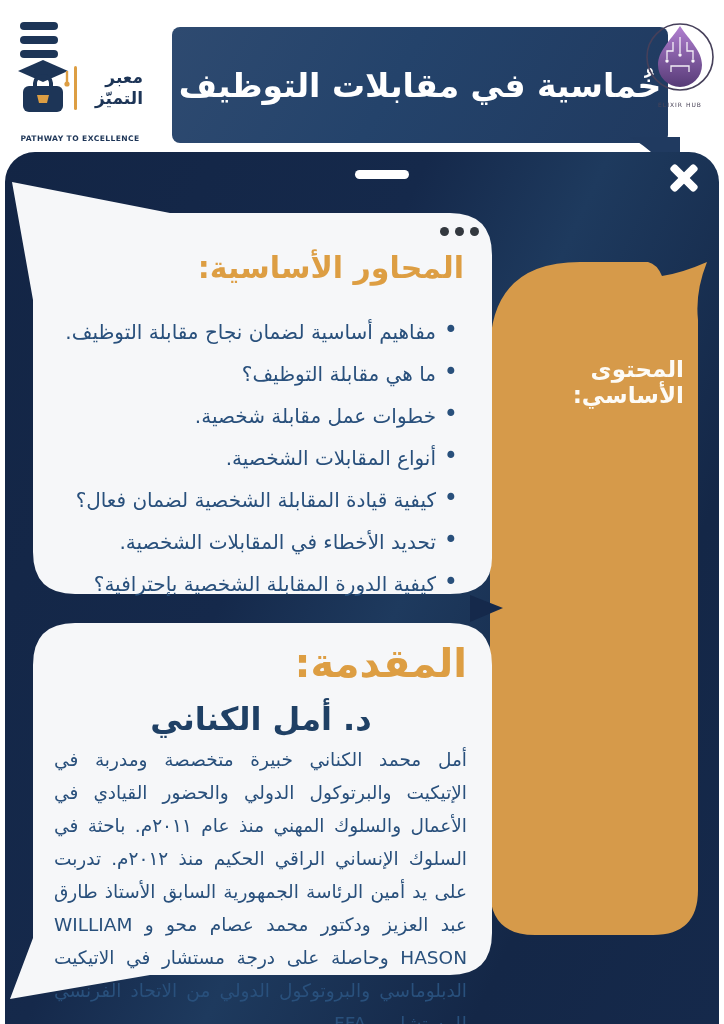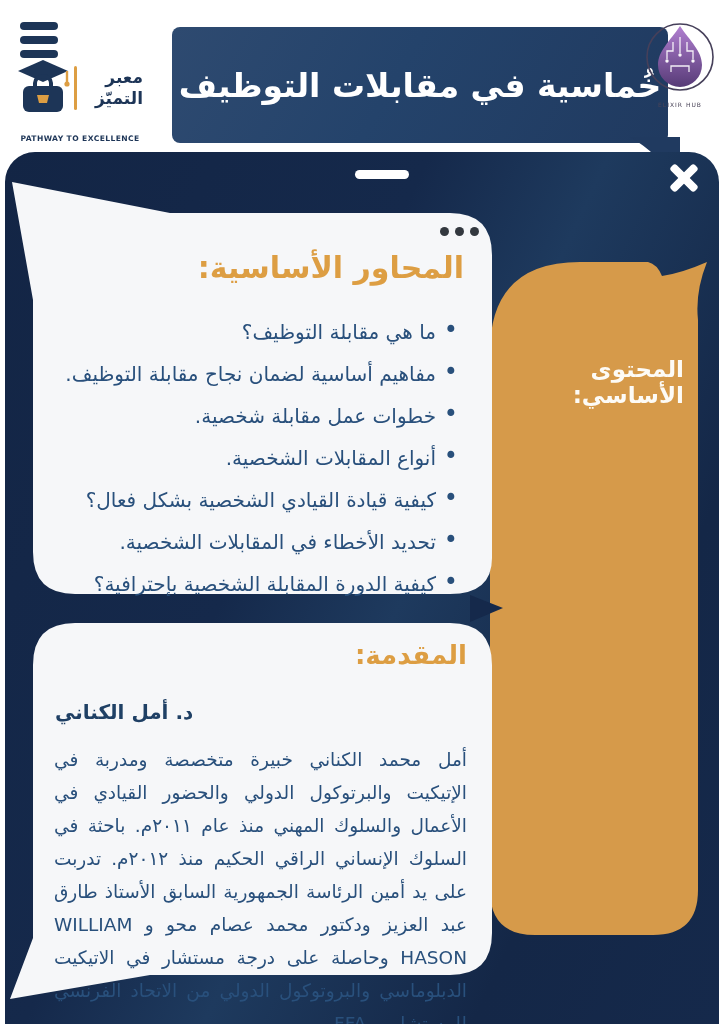--- a/index.html
+++ b/index.html
@@ -51,23 +51,23 @@
   .topic-item::before{content:"•";position:absolute;right:2px;top:-2px;color:var(--text-navy);font-size:24px}
 
   
   .content-heading{position:absolute;left:496px;top:356px;width:188px;direction:rtl;text-align:right;
     color:#fdfbf6;font-size:23px;font-weight:bold}
   .content-body{position:absolute;left:494px;top:414px;width:198px;direction:rtl;text-align:center;
     color:#fdfbf6;font-size:20.5px;line-height:47px}
 
   
   .presenter-heading{position:absolute;left:55px;top:640px;width:412px;direction:rtl;text-align:right;
-    color:var(--accent-orange);font-size:26px;font-weight:bold}
-  .presenter-name{position:absolute;left:55px;top:700px;width:412px;direction:rtl;text-align:left;
-    color:#1f4065;font-size:20px;font-weight:bold}
+    color:var(--accent-orange);font-size:40px;font-weight:bold}
+  .presenter-name{position:absolute;left:55px;top:700px;width:412px;direction:rtl;text-align:center;
+    color:#1f4065;font-size:32px;font-weight:bold}
   .presenter-bio{position:absolute;left:54px;top:743px;width:413px;direction:rtl;text-align:justify;
     color:var(--text-navy);font-size:18.5px;line-height:33px}
 </style>
 </head>
 <body>
 
 <div class="page">
 
   <div class="hamburger">
     <span></span>
@@ -141,25 +141,25 @@
   <div class="drag-handle"></div>
   <div class="close-btn"></div>
   <div class="dots">
     <i></i>
       <i></i>
       <i></i>
   </div>
 
   <div class="topics-heading">المحاور الأساسية:</div>
   <div class="topics-list">
+    <div class="topic-item">مفاهيم أساسية لضمان نجاح مقابلة التوظيف.</div>
     <div class="topic-item">ما هي مقابلة التوظيف؟</div>
-    <div class="topic-item">مفاهيم أساسية لضمان نجاح مقابلة التوظيف.</div>
     <div class="topic-item">خطوات عمل مقابلة شخصية.</div>
     <div class="topic-item">أنواع المقابلات الشخصية.</div>
-    <div class="topic-item">كيفية قيادة القيادي الشخصية بشكل فعال؟</div>
+    <div class="topic-item">كيفية قيادة المقابلة الشخصية لضمان فعال؟</div>
     <div class="topic-item">تحديد الأخطاء في المقابلات الشخصية.</div>
     <div class="topic-item">كيفية الدورة المقابلة الشخصية بإحترافية؟</div>
   </div>
 
   <div class="content-heading">المحتوى الأساسي:</div>
 
   <div class="presenter-heading">المقدمة:</div>
   <div class="presenter-name">د. أمل الكناني</div>
   <div class="presenter-bio">أمل محمد الكناني خبيرة متخصصة ومدربة في الإتيكيت والبرتوكول الدولي والحضور القيادي في الأعمال والسلوك المهني منذ عام ٢٠١١م. باحثة في السلوك الإنساني الراقي الحكيم منذ ٢٠١٢م. تدربت على يد أمين الرئاسة الجمهورية السابق الأستاذ طارق عبد العزيز ودكتور محمد عصام محو و WILLIAM HASON وحاصلة على درجة مستشار في الاتيكيت الدبلوماسي والبروتوكول الدولي من الاتحاد الفرنسي للمستشارين FFA .</div>
 

